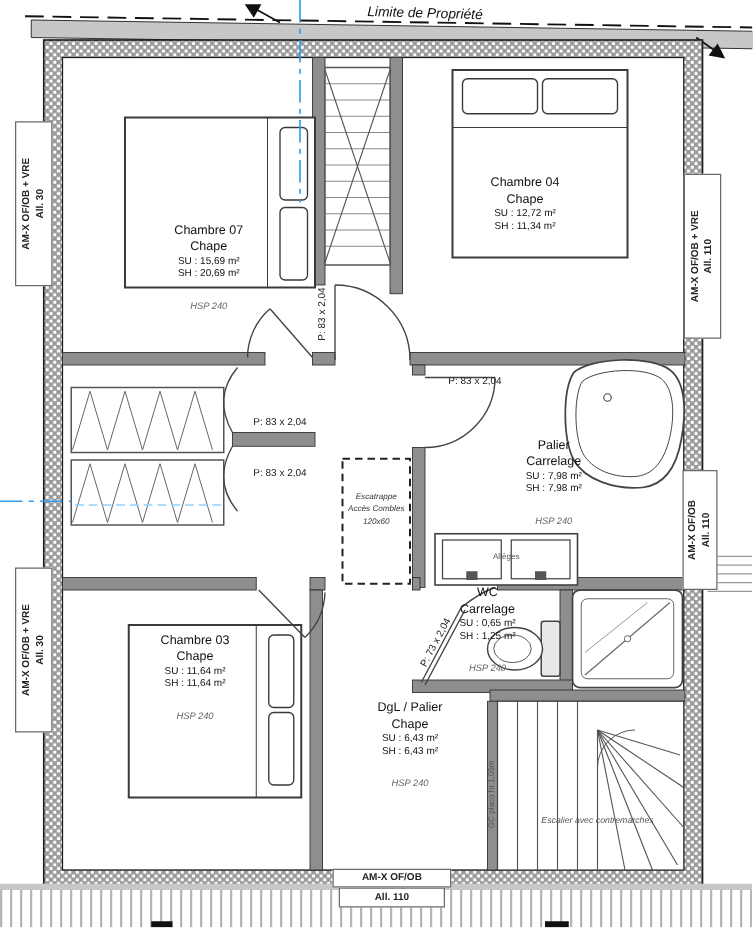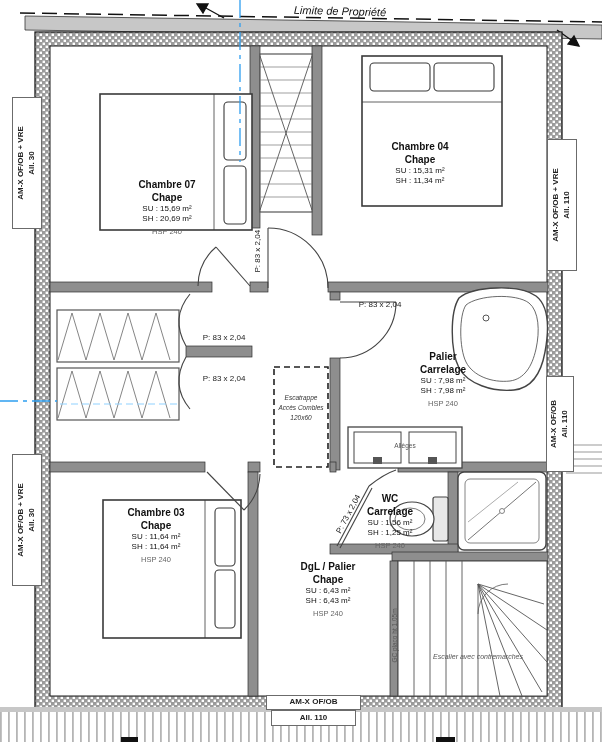--- a/index.html
+++ b/index.html
@@ -1,23 +1,23 @@
 <!DOCTYPE html>
 <html><head>
 <meta charset="utf-8">
 <style>
   html,body{margin:0;padding:0;background:#fff;}
   #plan{position:relative;width:602px;height:742px;background:#fff;overflow:hidden;
         font-family:"Liberation Sans",sans-serif;}
   #plan svg.geom{position:absolute;left:0;top:0;}
   .lbl{position:absolute;text-align:center;color:#111;line-height:1.3;white-space:nowrap;
        transform:translateX(-50%);}
-  .room .rn{font-weight:bold;font-size:10px;}
+  .room .rn{font-weight:normal;font-size:10px;}
   .room .rs{font-size:8px;}
-  .room .rh{font-size:7.5px;color:#666;margin-top:2px;}
+  .room .rh{font-size:7.5px;font-style:italic;color:#666;margin-top:15px;}
   .door{font-size:8px;color:#222;}
   .door.v{transform:rotate(-90deg);transform-origin:center;}
   .door.diag{transform:rotate(-62deg);transform-origin:center;}
   .win{position:absolute;background:#fff;border:1.5px solid #6b6b6b;display:flex;
        flex-direction:column;align-items:center;justify-content:center;
        font-size:8px;font-weight:bold;color:#222;line-height:1.35;box-sizing:border-box;}
   .win.v{transform:rotate(-90deg);transform-origin:center;}
   .tiny{font-size:6.5px;font-style:italic;color:#333;line-height:1.5;}
   .note{font-size:7px;font-style:italic;color:#555;}
   .limite{font-size:11px;font-style:italic;color:#111;
@@ -222,36 +222,36 @@
     <div class="rn">Chambre 07</div>
     <div class="rn">Chape</div>
     <div class="rs">SU : 15,69 m²</div>
     <div class="rs">SH : 20,69 m²</div>
     <div class="rh">HSP 240</div>
   </div>
 
   <div class="lbl room" style="left:420px;top:140px;">
     <div class="rn">Chambre 04</div>
     <div class="rn">Chape</div>
-    <div class="rs">SU : 15,31 m²</div>
+    <div class="rs">SU : 12,72 m²</div>
     <div class="rs">SH : 11,34 m²</div>
   </div>
 
   <div class="lbl room" style="left:443px;top:350px;">
     <div class="rn">Palier</div>
     <div class="rn">Carrelage</div>
     <div class="rs">SU : 7,98 m²</div>
     <div class="rs">SH : 7,98 m²</div>
     <div class="rh">HSP 240</div>
   </div>
 
-  <div class="lbl room" style="left:390px;top:492px;">
+  <div class="lbl room" style="left:390px;top:468px;">
     <div class="rn">WC</div>
     <div class="rn">Carrelage</div>
-    <div class="rs">SU : 1,56 m²</div>
+    <div class="rs">SU : 0,65 m²</div>
     <div class="rs">SH : 1,25 m²</div>
     <div class="rh">HSP 240</div>
   </div>
 
   <div class="lbl room" style="left:156px;top:506px;">
     <div class="rn">Chambre 03</div>
     <div class="rn">Chape</div>
     <div class="rs">SU : 11,64 m²</div>
     <div class="rs">SH : 11,64 m²</div>
     <div class="rh">HSP 240</div>

